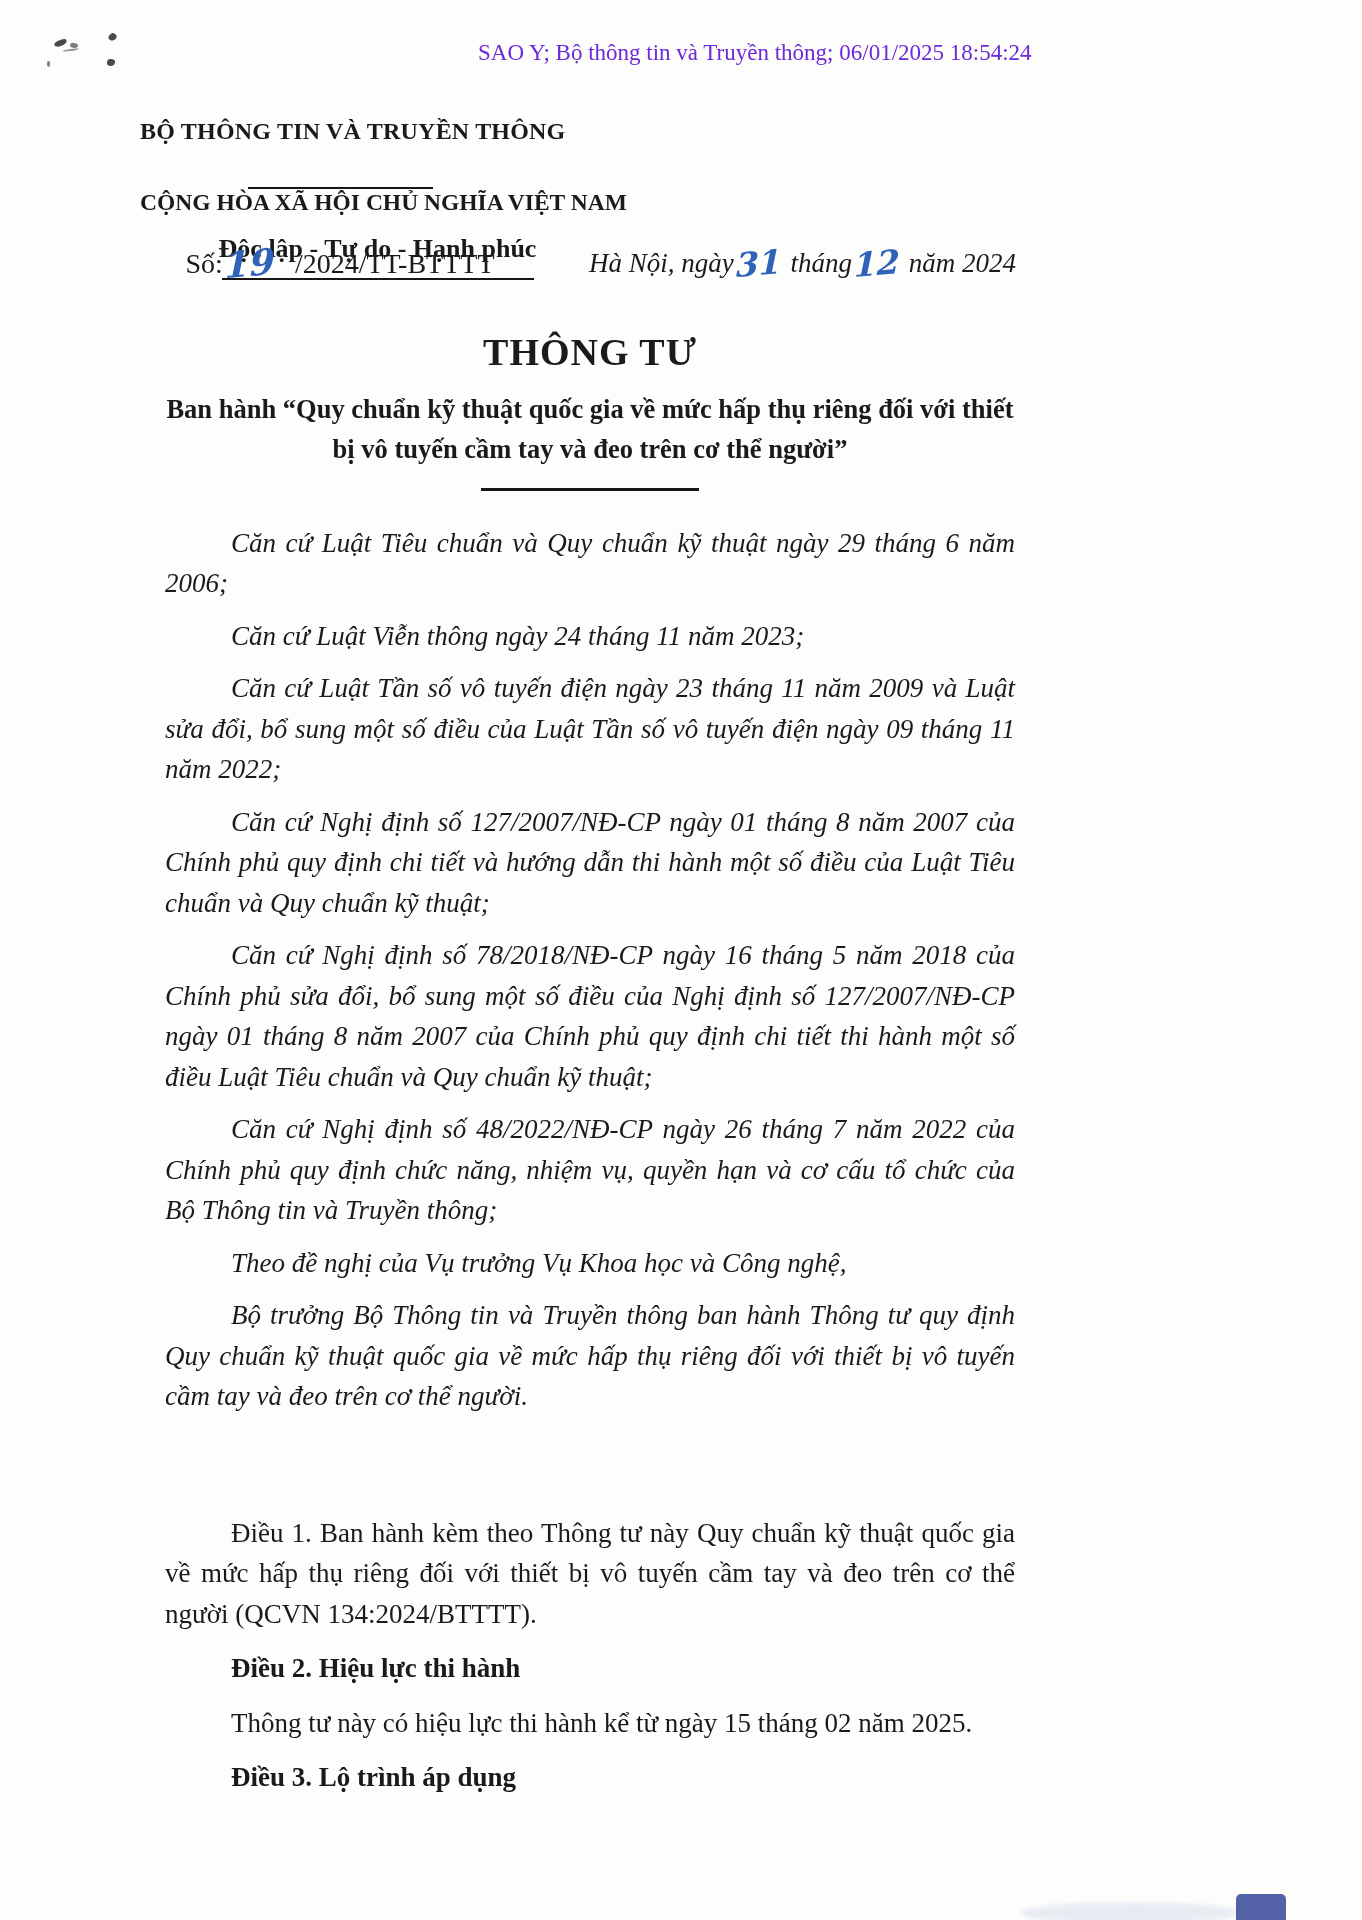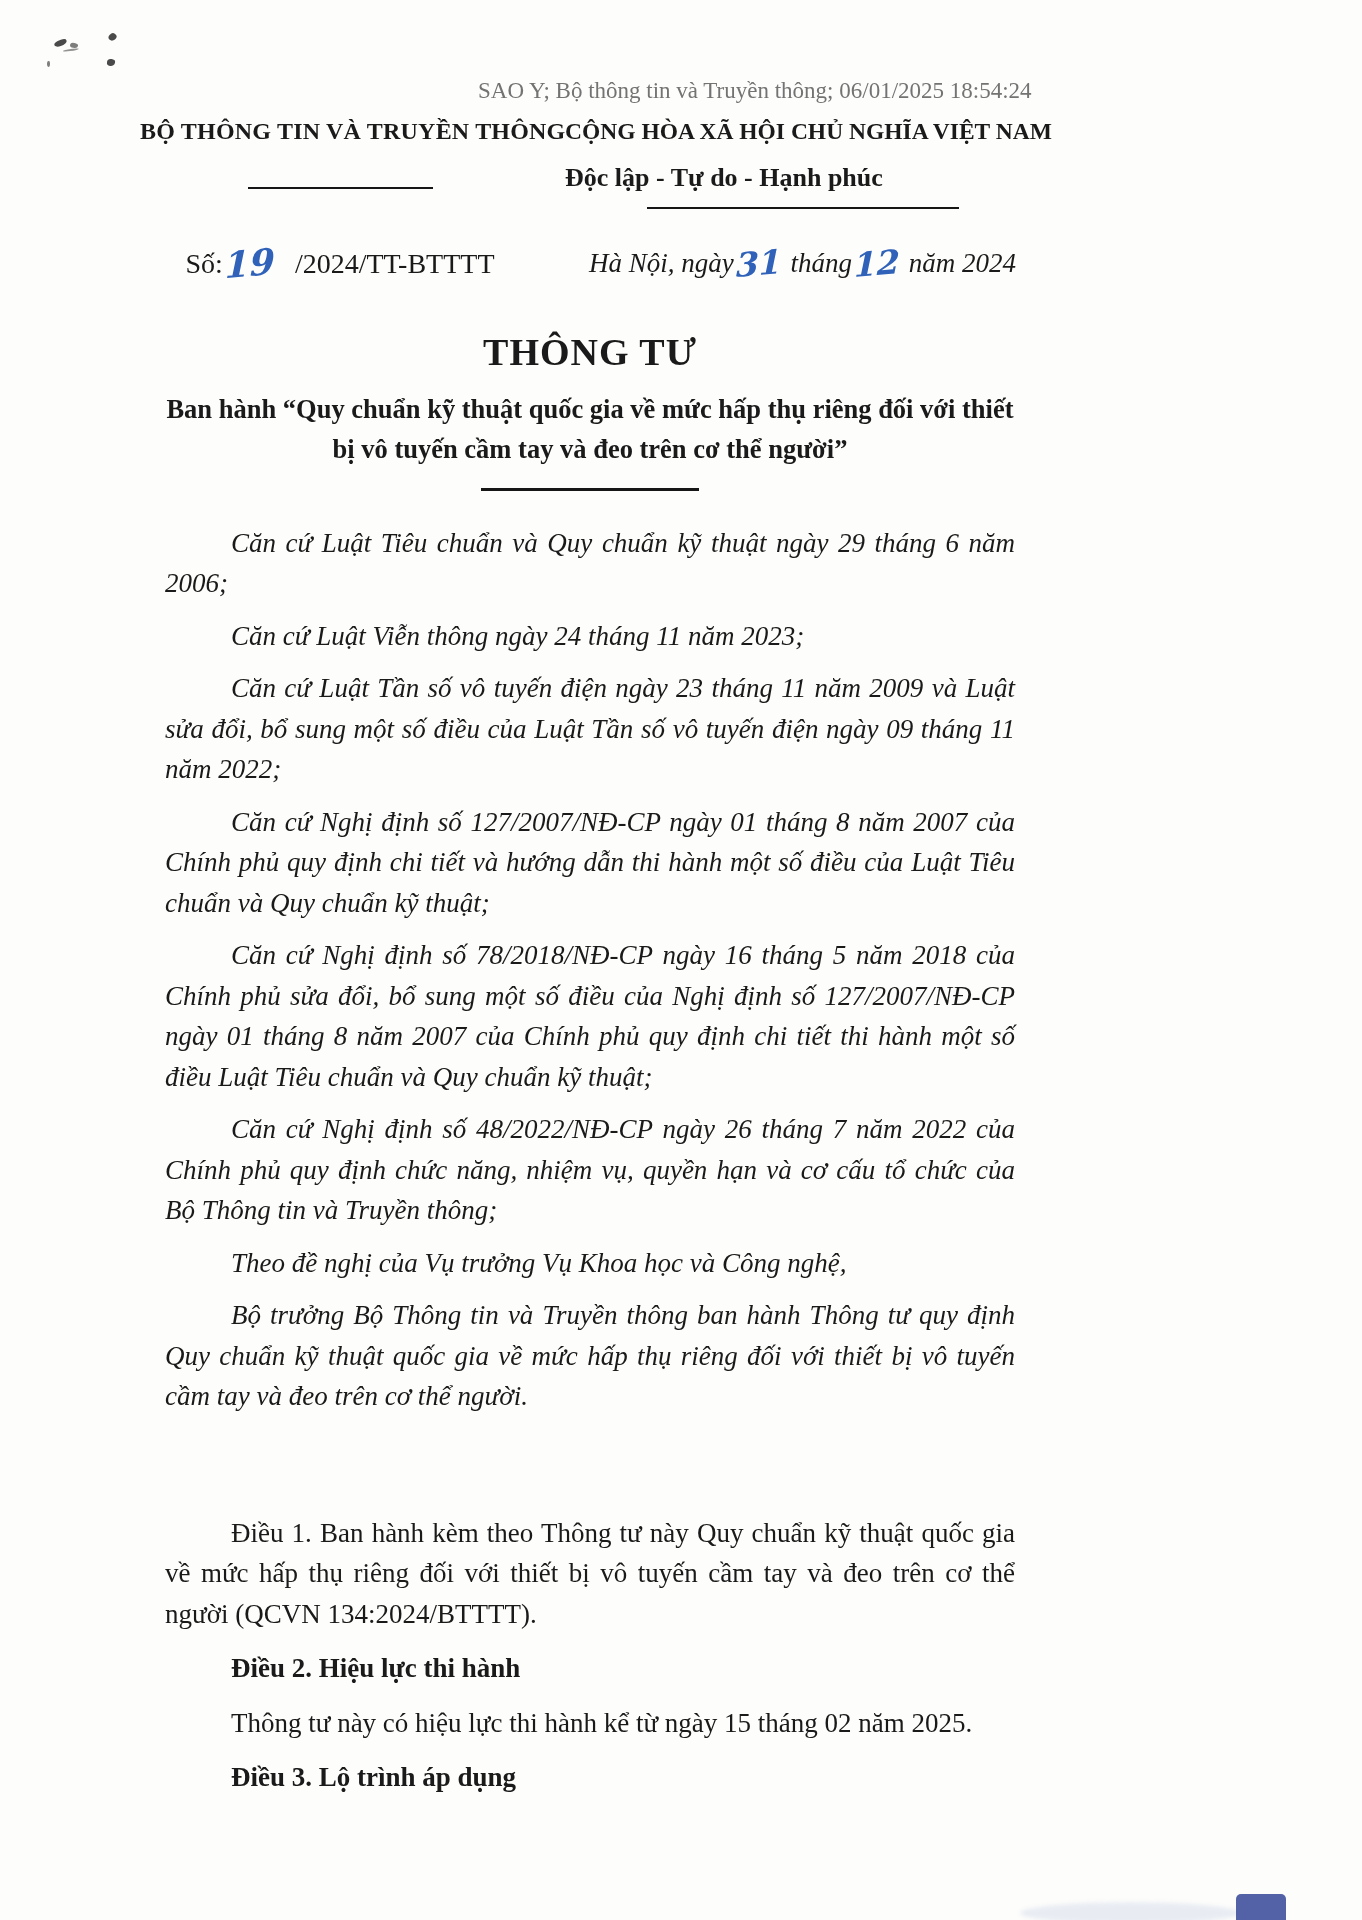--- a/index.html
+++ b/index.html
@@ -7,37 +7,37 @@
     position:relative;
     width:1362px;height:1920px;
     background:#fdfdfb;
     overflow:hidden;
     font-family:"Liberation Serif", serif;
     color:#1a1a1a;
   }
   
   .stamp-line{
     position:absolute;top:40px;left:478px;
-    font-size:23px;color:#737373;white-space:nowrap;margin-top:38px;
+    font-size:23px;color:#6d28d9;white-space:nowrap;
   }
   
   .speck{position:absolute;background:#2a2a2a;border-radius:50% 40% 55% 45%;opacity:.85;}
   .s1{left:54px;top:40px;width:13px;height:6px;transform:rotate(-18deg);}
   .s2{left:70px;top:43px;width:8px;height:5px;transform:rotate(12deg);opacity:.6;}
   .s3{left:109px;top:33px;width:7px;height:8px;transform:rotate(40deg);}
   .s4{left:107px;top:59px;width:8px;height:7px;transform:rotate(10deg);}
   .s5{left:47px;top:61px;width:3px;height:6px;opacity:.6;}
   .s6{left:63px;top:49px;width:16px;height:2px;transform:rotate(-8deg);opacity:.5;}
 
   .header{
     position:absolute;top:118px;left:140px;width:900px;
-    display:flex;justify-content:space-between;align-items:flex-start;
+    display:flex;justify-content:space-between;align-items:flex-start;flex-direction:column;
   }
   .header-left{width:400px;text-align:center;}
-  .header-right{width:475px;}
+  .header-right{width:475px;text-align:center;}
   .agency{font-weight:bold;font-size:24px;letter-spacing:.2px;white-space:nowrap;}
   .nat-title{font-weight:bold;font-size:23.5px;white-space:nowrap;}
   .nat-motto{font-weight:bold;font-size:26px;margin-top:18px;white-space:nowrap;}
   .rule{border-top:2.5px solid #161616;height:0;}
   .rule-left{width:185px;margin:42px auto 0;}
   .rule-right{width:312px;margin:14px auto 0;}
 
   .meta-row{
     position:absolute;top:248px;left:140px;width:900px;
     display:flex;justify-content:space-between;align-items:flex-start;

